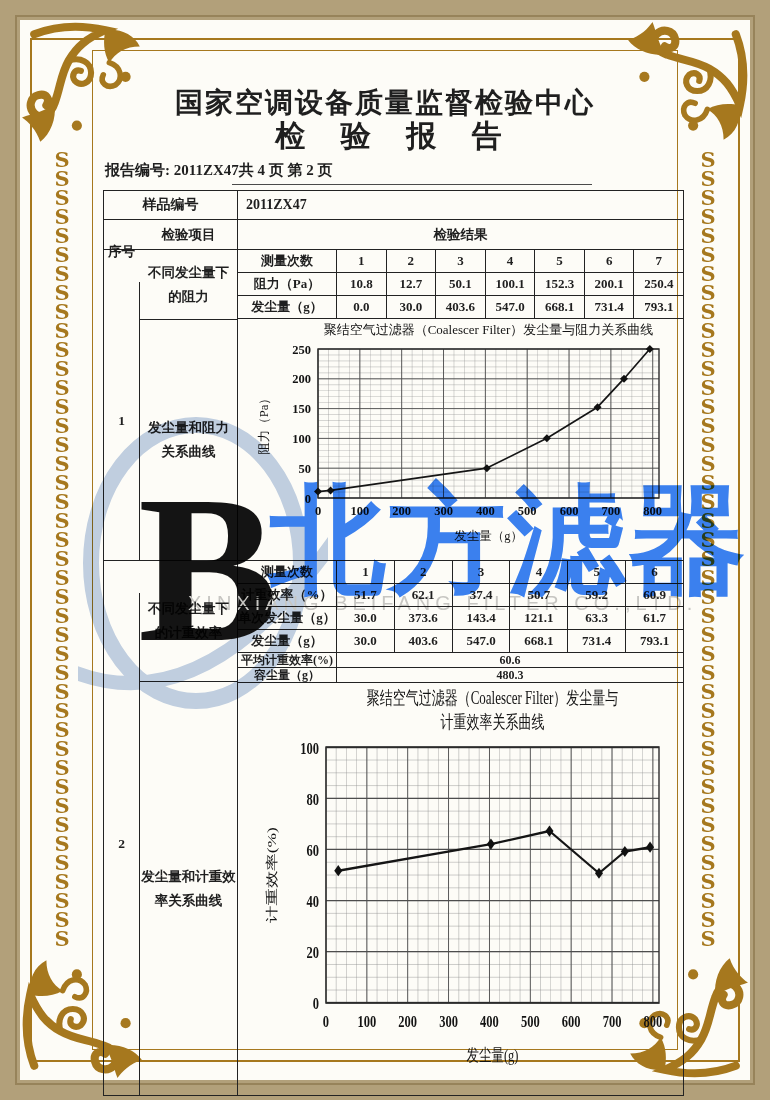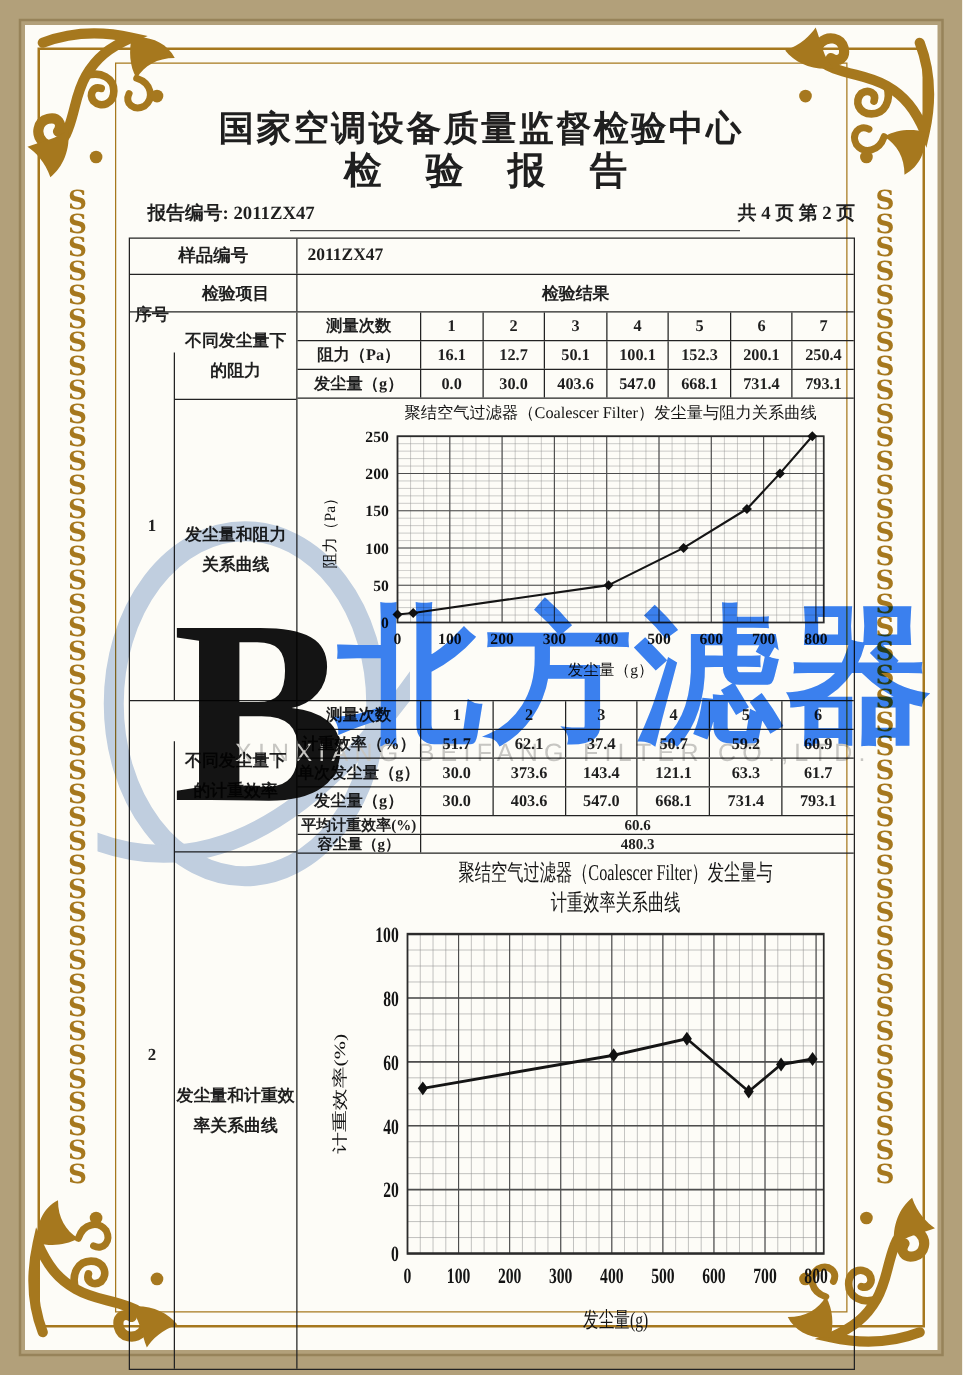--- a/index.html
+++ b/index.html
@@ -28,22 +28,22 @@
   .watermark{position:absolute;inset:0;pointer-events:none;mix-blend-mode:multiply;z-index:5;}
   .wm-logo{position:absolute;left:78px;top:415px;width:250px;height:300px;}
   .wm-chars{position:absolute;left:268px;top:462px;width:450px;font-size:118px;font-weight:bold;
     letter-spacing:2px;color:#3b82f6;font-family:"Liberation Serif","DejaVu Serif",serif;white-space:nowrap;}
   .wm-caption{position:absolute;left:188px;top:592px;width:560px;font-size:20px;letter-spacing:5px;
     color:#c9c9c9;font-family:"Liberation Sans","DejaVu Sans",sans-serif;white-space:nowrap;}
 
   
   .org{position:absolute;left:0;right:0;top:84px;text-align:center;font-size:28px;font-weight:bold;letter-spacing:2px;}
   .doc-title{position:absolute;left:0;right:0;top:116px;text-align:center;font-size:30px;font-weight:bold;letter-spacing:14px;padding-left:21px;}
-  .meta-row{position:absolute;left:105px;right:86px;top:161px;display:flex;justify-content:space-between;
-    font-size:15px;font-weight:bold;margin-left:13px;}
+  .meta-row{position:absolute;left:105px;right:86px;top:161px;display:flex;
+    font-size:15px;font-weight:bold;}
   .meta-underline{position:absolute;left:232px;top:184px;width:360px;border-top:1.3px solid #4a4a4a;}
 
   
   .main-table{position:absolute;left:103px;top:190px;width:581px;height:906px;border:1.6px solid #232323;
     box-sizing:border-box;display:flex;flex-direction:column;z-index:2;background:transparent;}
   .mrow{display:flex;box-sizing:border-box;border-bottom:1.2px solid #232323;}
   .mrow:last-child{border-bottom:none;}
   .sample-row{height:29px;}
   .head-row{height:30px;}
   .row1{height:311px;}
@@ -251,21 +251,21 @@
               <div class="tc val">1</div>
               <div class="tc val">2</div>
               <div class="tc val">3</div>
               <div class="tc val">4</div>
               <div class="tc val">5</div>
               <div class="tc val">6</div>
               <div class="tc val">7</div>
             </div>
             <div class="trow">
               <div class="tc lab">阻力（Pa）</div>
-              <div class="tc val">16.1</div>
+              <div class="tc val">10.8</div>
               <div class="tc val">12.7</div>
               <div class="tc val">50.1</div>
               <div class="tc val">100.1</div>
               <div class="tc val">152.3</div>
               <div class="tc val">200.1</div>
               <div class="tc val">250.4</div>
             </div>
             <div class="trow">
               <div class="tc lab">发尘量（g）</div>
               <div class="tc val">0.0</div>

